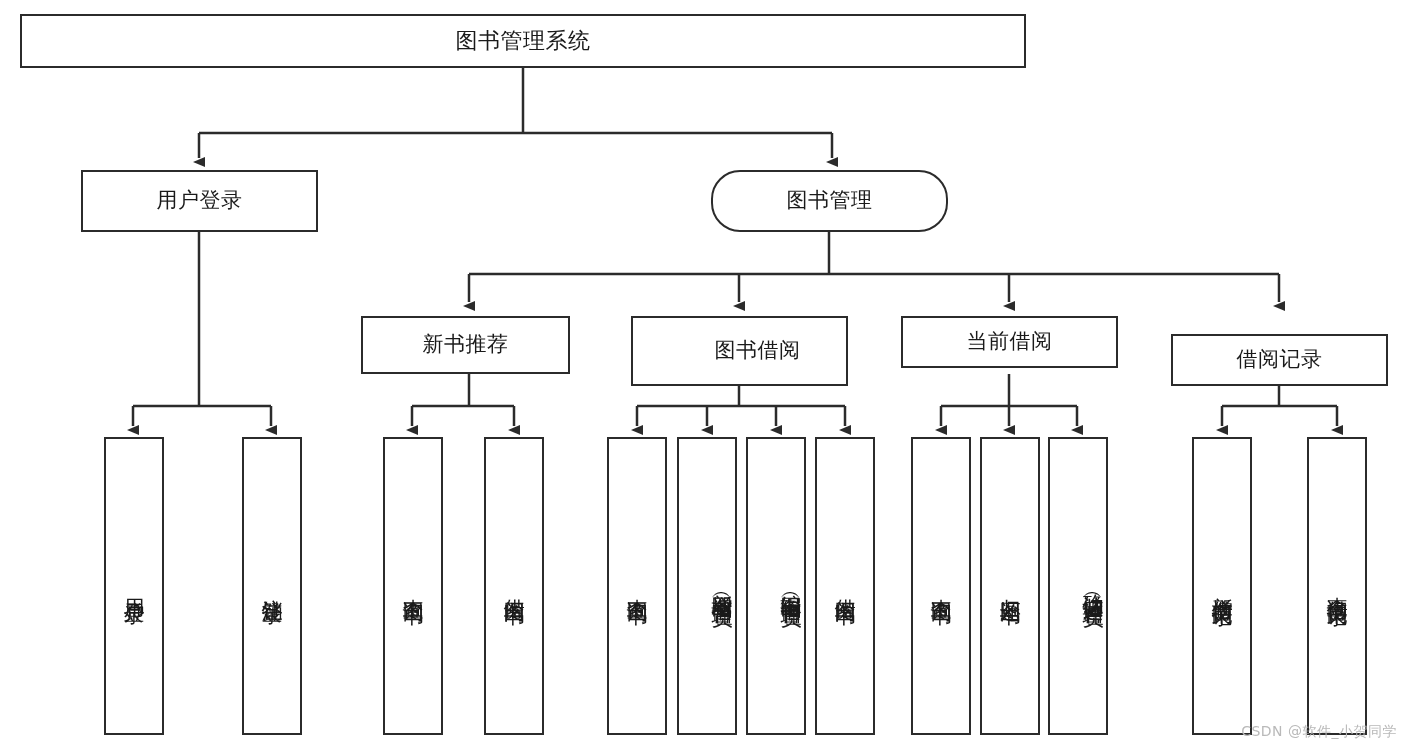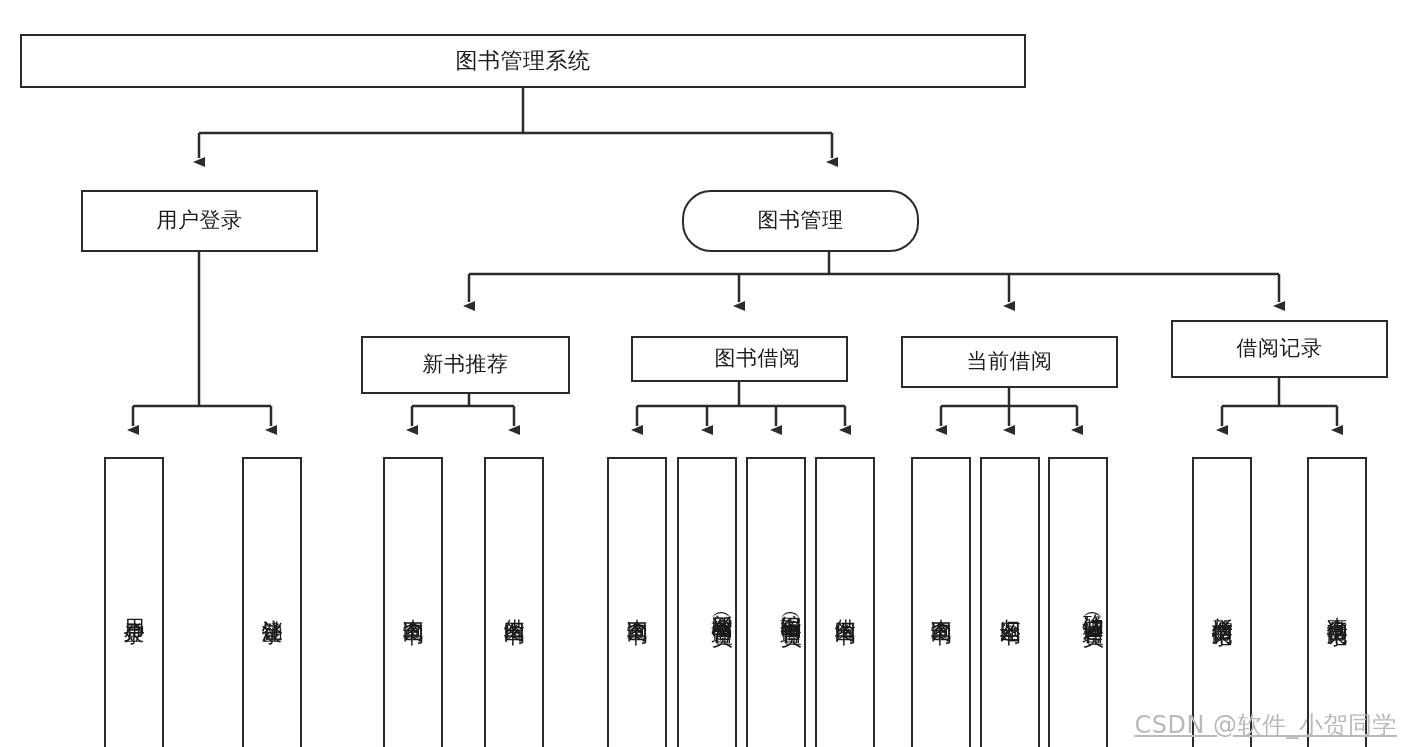--- a/index.html
+++ b/index.html
@@ -28,21 +28,20 @@
   .node {
     position: absolute;
     box-sizing: border-box;
     border: 2px solid #2b2b2b;
     background: #ffffff;
     display: flex;
     align-items: center;
     justify-content: center;
     color: #1a1a1a;
     z-index: 2;
-    margin-top: 20px;
   }
   .node.horiz {
     font-size: 21px;
     letter-spacing: 0.5px;
     line-height: 1.1;
   }
   .node.root {
     font-size: 22px;
   }
   
@@ -64,26 +63,25 @@
   }
   .vtext {
     writing-mode: vertical-rl;
     text-orientation: upright;
     white-space: nowrap;
   }
   .watermark {
     position: absolute;
     right: 8px;
     bottom: 6px;
-    font-size: 24px;
+    font-size: 14px;
     color: #b9b9b9;
     white-space: nowrap;
     z-index: 5;
     letter-spacing: 0.5px;
-    text-decoration: underline;
   }
 </style>
 </head>
 <body>
 
 <div id="canvas">
 
   <svg id="wires" viewBox="0 0 1405 747" xmlns="http://www.w3.org/2000/svg">
     <defs>
       <marker id="arrow" markerWidth="10" markerHeight="12" refX="1" refY="6" orient="auto" markerUnits="userSpaceOnUse">
@@ -135,34 +133,34 @@
     </g>
   </svg>
 
   <div class="node root horiz" style="left:20px;top:14px;width:1006px;height:54px;">
     <span>图书管理系统</span>
   </div>
 
   <div class="node horiz" style="left:81px;top:170px;width:237px;height:62px;">
     <span>用户登录</span>
   </div>
-  <div class="node horiz" style="left:682px;top:170px;width:237px;height:62px;border-radius:29px;">
+  <div class="node horiz" style="left:711px;top:170px;width:237px;height:62px;border-radius:29px;">
     <span>图书管理</span>
   </div>
 
   <div class="node horiz" style="left:361px;top:316px;width:209px;height:58px;">
     <span>新书推荐</span>
   </div>
-  <div class="node horiz" style="left:631px;top:316px;width:217px;height:46px;padding-left:36px;">
+  <div class="node horiz" style="left:631px;top:316px;width:217px;height:70px;padding-left:36px;">
     <span>图书借阅</span>
   </div>
   <div class="node horiz" style="left:901px;top:316px;width:217px;height:52px;">
     <span>当前借阅</span>
   </div>
-  <div class="node horiz" style="left:1171px;top:300px;width:217px;height:58px;">
+  <div class="node horiz" style="left:1171px;top:334px;width:217px;height:52px;">
     <span>借阅记录</span>
   </div>
 
   <div class="node vert mid" style="left:104px;top:437px;width:60px;height:298px;">
     <span class="vtext">用户登录</span>
   </div>
   <div class="node vert mid" style="left:242px;top:437px;width:60px;height:298px;">
     <span class="vtext">注销登录</span>
   </div>
 

